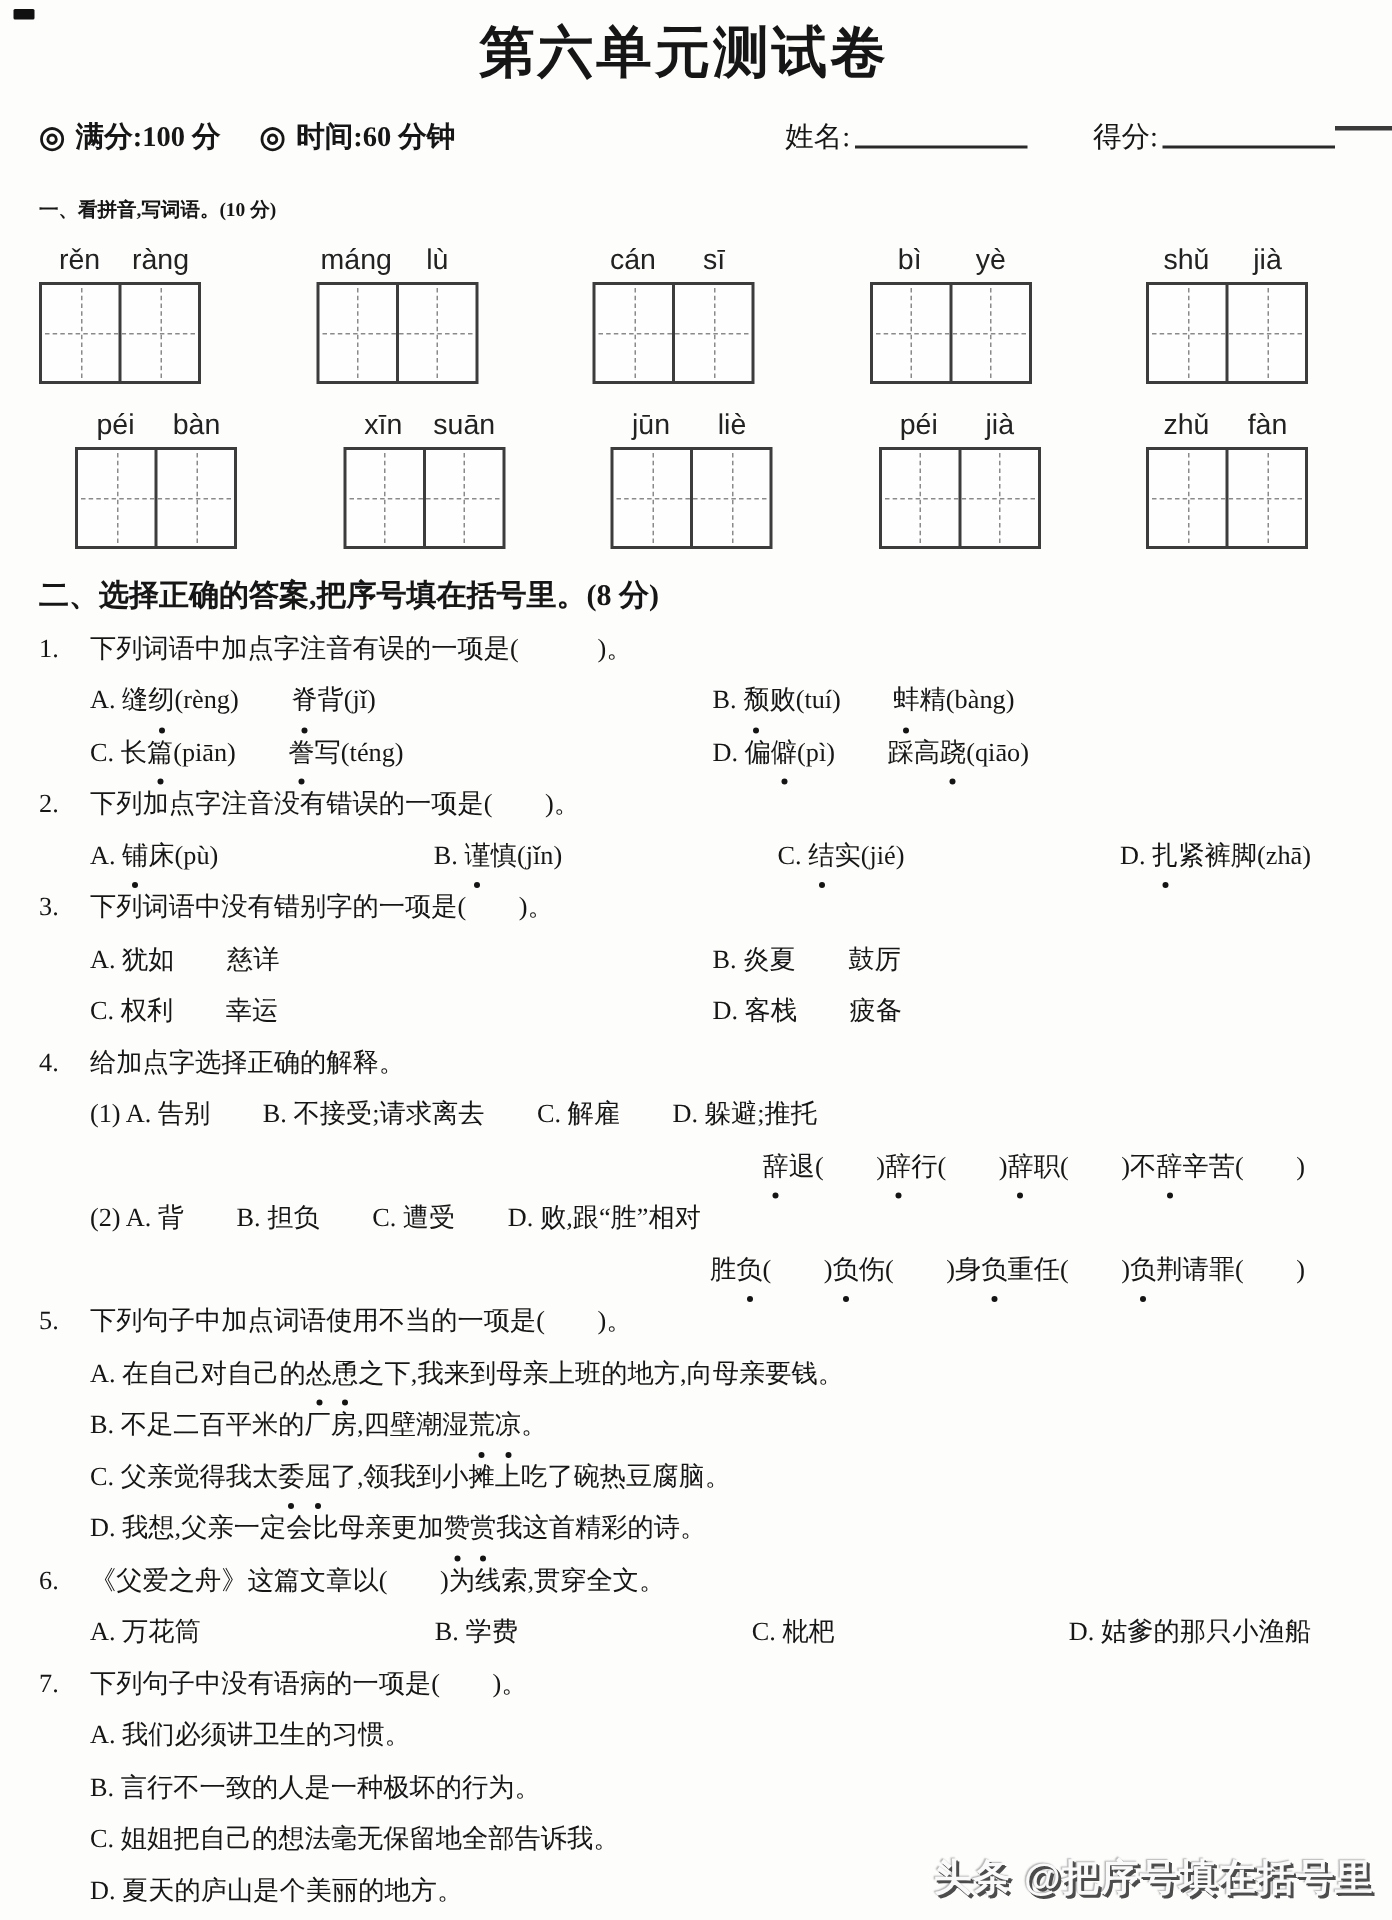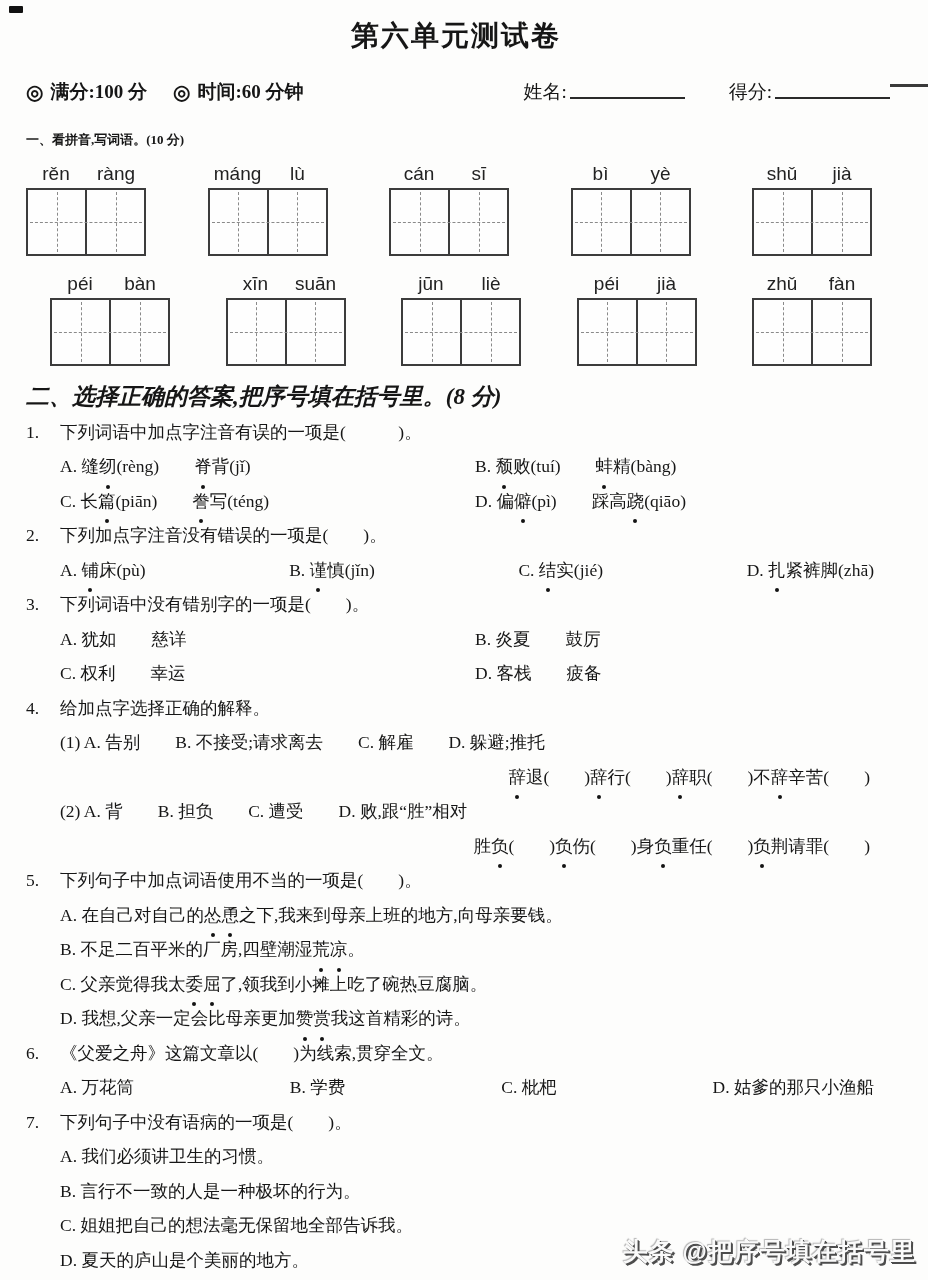--- a/index.html
+++ b/index.html
@@ -4,46 +4,46 @@
 <style>
   html,body{margin:0;padding:0;}
   body{
     width:928px;height:1280px;position:relative;overflow:hidden;
     background:#fdfdfc;color:#161616;
     font-family:"Liberation Serif", serif;
   }
   .artifact-top{position:absolute;top:6px;left:9px;width:14px;height:7px;background:#111;border-radius:1px;}
   .artifact-right{position:absolute;top:84px;right:0;width:38px;height:3px;background:#3a3a3a;}
   .title{
-    text-align:center;font-size:28px;font-weight:bold;letter-spacing:2px;
+    text-align:center;font-size:37px;font-weight:bold;letter-spacing:2px;
     margin:18px 16px 0 0;line-height:36px;
   }
   .meta-row{
     display:flex;justify-content:space-between;align-items:flex-end;
     margin:26px 38px 0 26px;font-size:19px;font-weight:bold;line-height:24px;
   }
   .meta-left{display:flex;gap:26px;align-items:center;}
   .meta-item{display:flex;align-items:center;gap:7px;}
   .bullet{font-weight:bold;font-size:20px;}
   .meta-right{display:flex;gap:44px;align-items:flex-end;}
   .fill-item{display:flex;align-items:center;font-weight:normal;font-size:19px;}
   .blank-line{display:inline-block;width:115px;height:12px;border-bottom:2px solid #2a2a2a;margin-left:3px;}
   .sec-heading{font-size:13px;font-weight:bold;margin:24px 0 0 26px;line-height:24px;}
   .pinyin-row{display:flex;justify-content:space-between;margin:10px 56px 0 26px;}
   .pinyin-row.second{margin-top:16px;padding-left:24px;}
-  .pgroup{width:120px;}
+  .pgroup{width:108px;}
   .plabels{display:flex;font-family:"Liberation Sans", sans-serif;font-size:19px;line-height:23px;margin-bottom:3px;color:#222;}
   .plabels span{flex:1;text-align:center;}
   .wbox{height:64px;border:2px solid #3c3c3c;display:flex;position:relative;background:#fefefe;}
   .wcell{flex:1;position:relative;}
   .wcell + .wcell{border-left:2px solid #3c3c3c;}
   .wcell::before{content:'';position:absolute;top:2px;bottom:2px;left:50%;border-left:1px dashed #8a8a8a;}
   .wbox::after{content:'';position:absolute;left:2px;right:2px;top:50%;border-top:1px dashed #8a8a8a;}
   .questions{margin:14px 28px 0 26px;font-size:17.5px;line-height:34.5px;}
-  .questions .sec-heading2{font-size:23px;font-weight:bold;font-style:italic;}
+  .questions .sec-heading2{font-size:20px;font-weight:bold;}
   .stem{display:flex;}
   .qnum{width:34px;flex:none;}
   .opt-indent{padding-left:34px;}
   .grid2{display:grid;grid-template-columns:415px 1fr;padding-left:34px;}
   .row4{display:flex;justify-content:space-between;padding-left:34px;padding-right:26px;}
   .blanks-row{display:flex;justify-content:flex-end;padding-left:12px;padding-right:30px;}
   .dt{position:relative;display:inline-block;}
   .dt::after{
     content:'';position:absolute;left:50%;bottom:-5px;width:4px;height:4px;
     margin-left:-2px;border-radius:50%;background:#141414;

